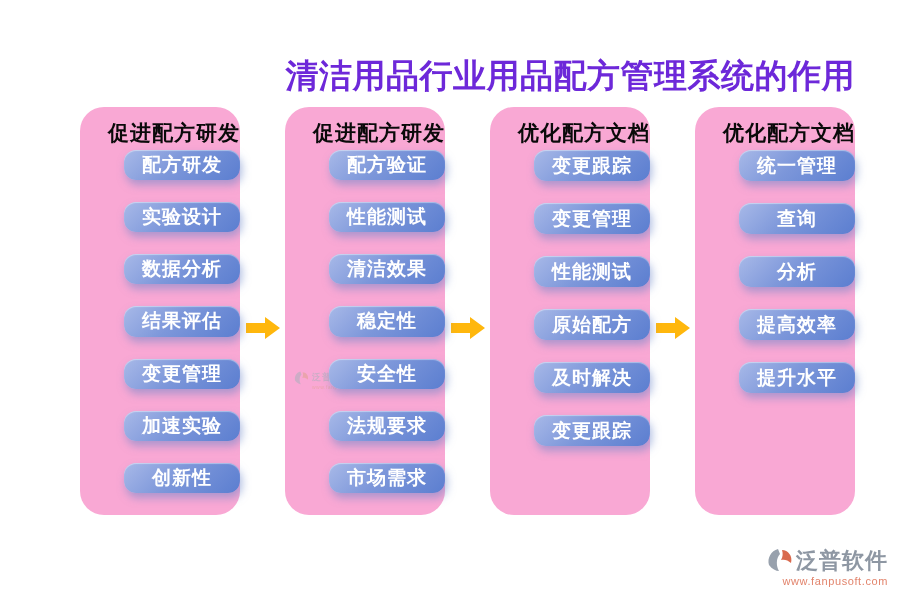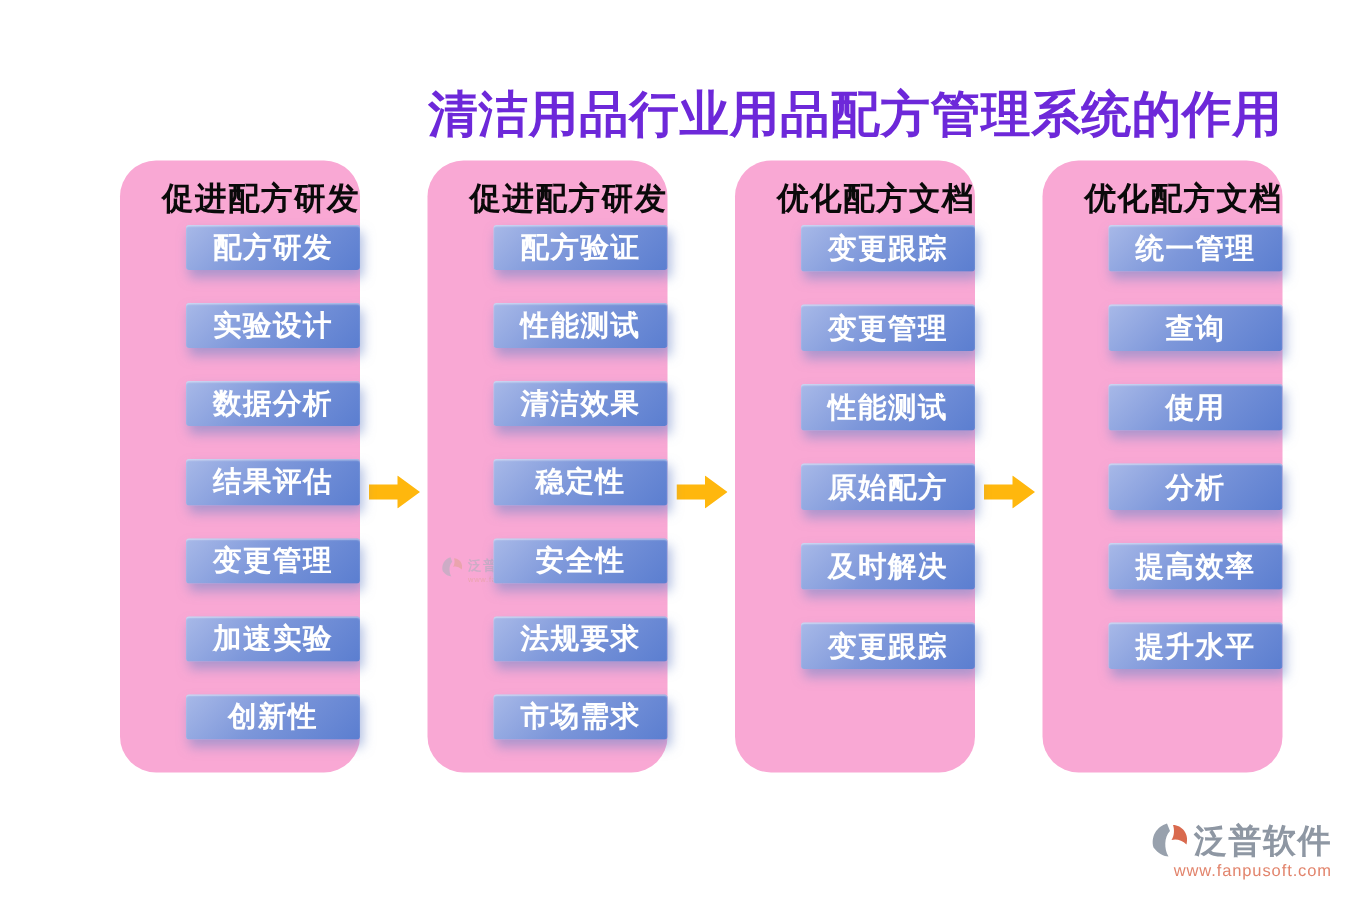--- a/index.html
+++ b/index.html
@@ -20,21 +20,21 @@
     background:#f9a8d4;border-radius:24px;
     padding-top:15px;
     display:flex;flex-direction:column;align-items:flex-end;
   }
   .panel-header{
     font-size:21px;line-height:21px;font-weight:bold;color:#0a0a0a;
     letter-spacing:1px;margin-bottom:7px;white-space:nowrap;
   }
   .btn{
     position:relative;z-index:1;
-    width:116px;height:31px;border-radius:2px;margin-bottom:22px;
+    width:116px;height:31px;border-radius:12px;margin-bottom:22px;
     background:linear-gradient(135deg,#a8b9e8 0%,#7d97da 45%,#5b7ed0 100%);
     box-shadow:2px 5px 8px rgba(110,135,200,0.55), inset 0 1px 1px rgba(255,255,255,0.45);
     color:#fff;font-size:19px;font-weight:bold;letter-spacing:1px;
     display:flex;align-items:center;justify-content:center;
     white-space:nowrap;cursor:pointer;
   }
   .gap{width:45px;position:relative;}
   .arrow{position:absolute;top:210px;left:50%;transform:translateX(-50%);}
   .watermark{
     position:absolute;left:294px;top:371px;z-index:0;
@@ -103,21 +103,20 @@
       </div>
       <div class="gap">
         <svg class="arrow" width="34" height="22" viewBox="0 0 34 22">
           <polygon points="0,6 19,6 19,0 34,11 19,22 19,16 0,16" fill="#ffb70d"></polygon>
         </svg>
       </div>
       <div class="panel">
         <div class="panel-header">优化配方文档</div>
         <div class="btn">统一管理</div>
         <div class="btn">查询</div>
-        <div class="btn">使用</div>
         <div class="btn">分析</div>
         <div class="btn">提高效率</div>
         <div class="btn">提升水平</div>
       </div>
     </div>
 </div>
 
 <div class="watermark">
   <svg width="15" height="15" viewBox="0 0 26 26">
     <path fill="#aab1bc" d="M11 1 C4 3 0 10 2 17 C5 21 9 23 12 23 C9 18 9 10 13 6 Z"></path>

